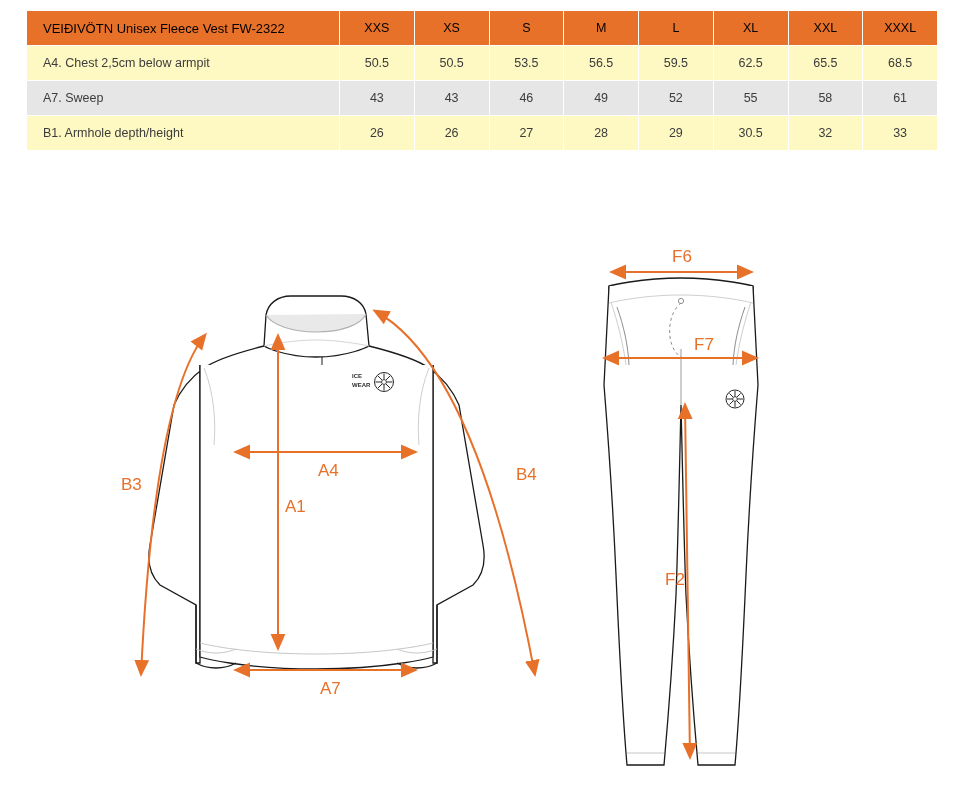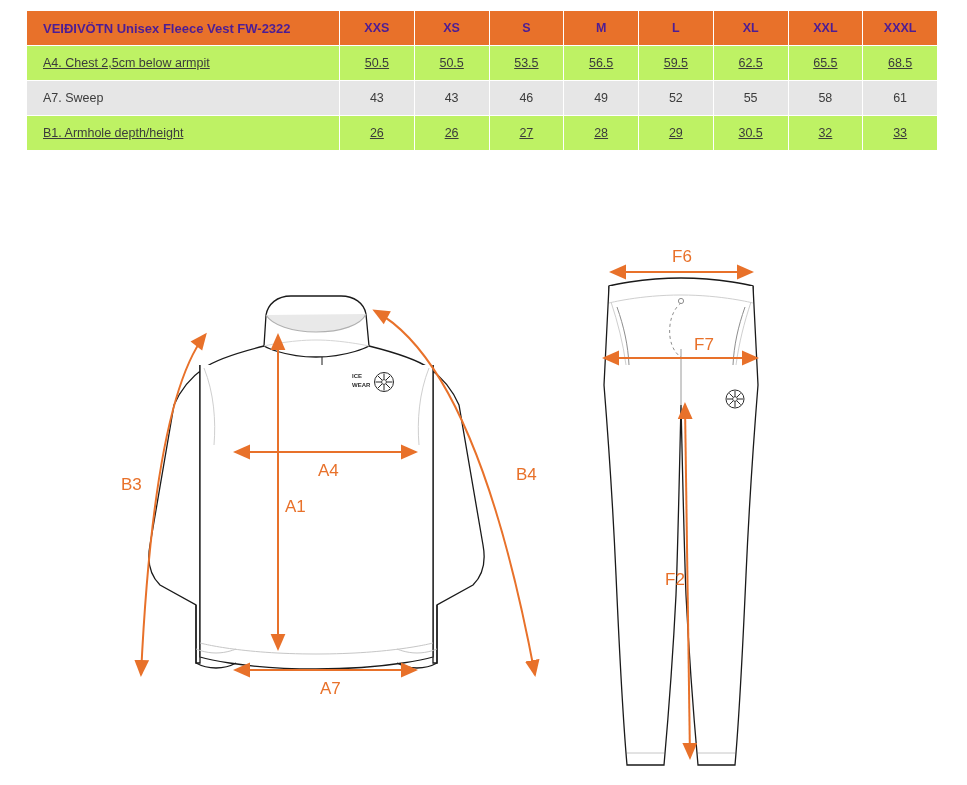--- a/index.html
+++ b/index.html
@@ -30,33 +30,33 @@
     font-size: 12.5px;
   }
   .size-table th, .size-table td {
     border: 1px solid #ffffff;
     padding: 0;
     height: 34px;
     vertical-align: middle;
   }
   .size-table thead th {
     background: #e8712a;
-    color: #4c1d95;
-    font-weight: bold;
+    color: #000000;
+    font-weight: normal;
     font-size: 12.5px;
     text-align: center;
   }
   .size-table thead th.head-label {
     text-align: left;
     padding-left: 16px;
     width: 296px;
     font-size: 13px;
   }
   .size-table tbody tr.row-odd td { background: #e6e6e6; }
-  .size-table tbody tr.row-even td { background: #bef264; text-decoration: underline; }
+  .size-table tbody tr.row-even td { background: #fef9c3; }
   .size-table tbody td.row-label {
     text-align: left;
     padding-left: 16px;
     color: #3c3c3c;
     font-size: 12.5px;
     white-space: nowrap;
   }
   .size-table tbody td.val {
     text-align: center;
     color: #3c3c3c;

